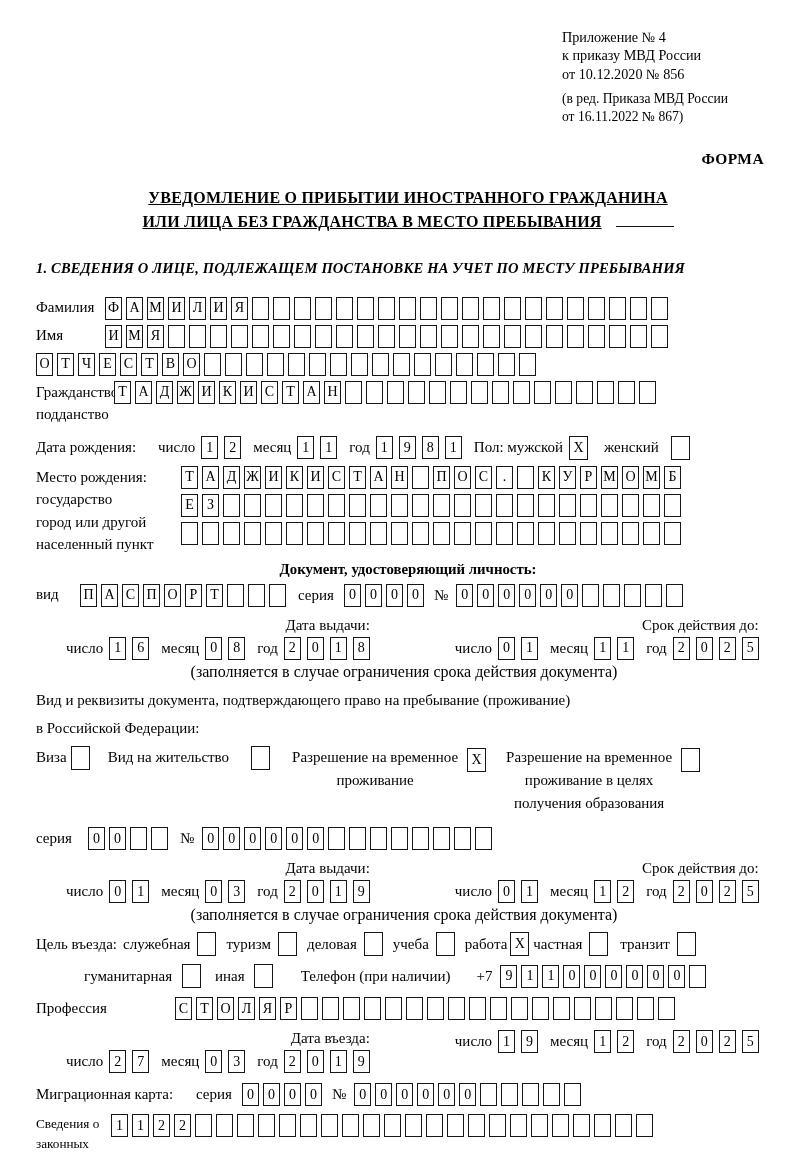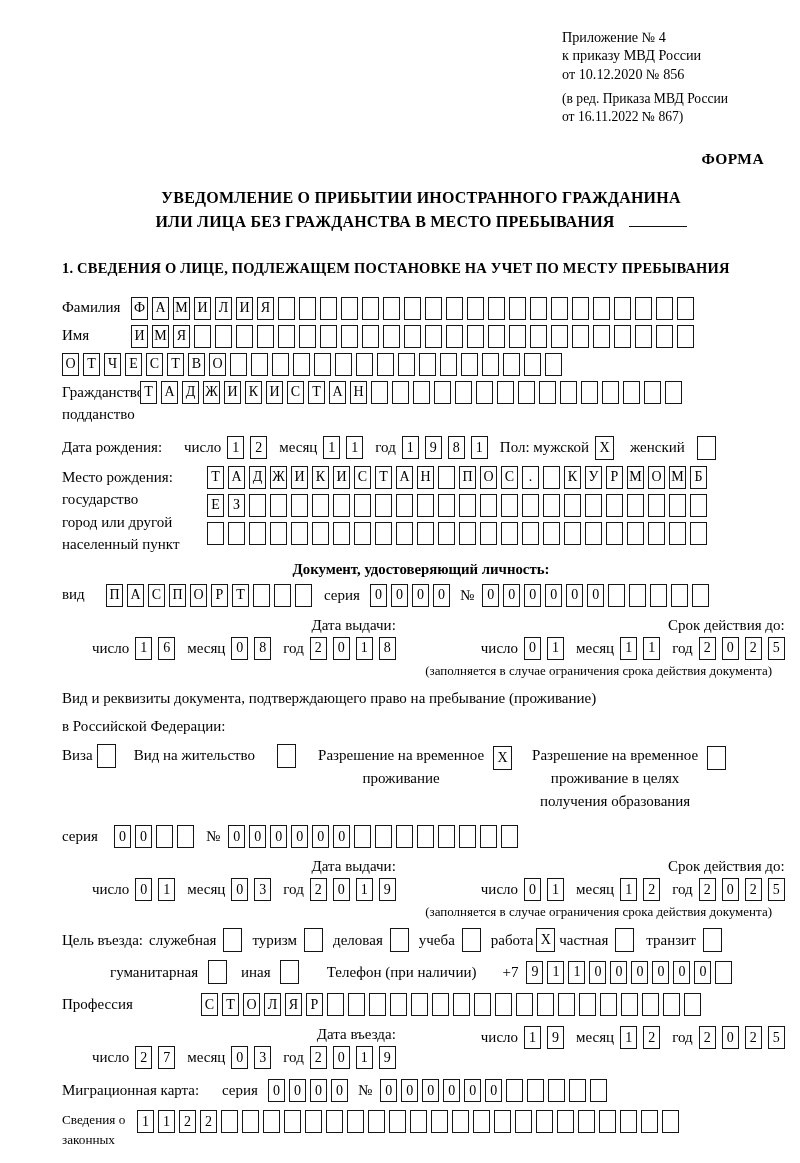--- a/index.html
+++ b/index.html
@@ -1,27 +1,27 @@
 <!DOCTYPE html>
 <html lang="ru"><head>
 <meta charset="utf-8">
 <style>
   * { margin:0; padding:0; box-sizing:border-box; }
   html,body { background:#fff; }
   .page {
     width:800px; height:1163px; margin:0 auto; background:#fff; color:#000;
     font-family:"Liberation Serif", serif; font-size:15px;
-    padding:28px 20px 10px 62px; overflow:hidden; position:relative;
+    padding:28px 20px 10px 36px; overflow:hidden; position:relative;
   }
   .appendix { width:200px; margin-left:auto; margin-right:18px; line-height:1.3; font-size:14.2px; }
   .appendix .edition { margin-top:7px; font-size:13.6px; }
   .form-label { text-align:right; padding-right:16px; font-weight:bold; margin-top:24px; font-size:15.5px; letter-spacing:.4px; }
-  .title { text-align:center; font-weight:bold; font-size:16px; line-height:1.5; margin-top:18px; letter-spacing:.2px; }
+  .title { text-align:center; font-weight:bold; font-size:16px; line-height:1.5; margin-top:18px; letter-spacing:.2px;text-decoration:underline; }
   .blank-line { display:inline-block; width:58px; height:4px; border-bottom:1.8px solid #111; margin-left:14px; }
-  .sec-heading { font-weight:bold; font-size:14.5px; margin-top:26px; margin-bottom:20px; letter-spacing:.2px; }
+  .sec-heading { font-weight:bold; font-size:14.5px; margin-top:26px; margin-bottom:20px; letter-spacing:.2px;font-style:italic; }
 
   .row { display:flex; align-items:center; margin-bottom:5px; }
   .row.top { align-items:flex-start; }
   .lbl { flex-shrink:0; line-height:1.45; }
   .lbl div { line-height:1.5; }
   .cells { display:flex; gap:4px; flex-shrink:0; }
   .cells-col { display:flex; flex-direction:column; gap:5px; }
   .cell {
     width:17px; height:23px; border:1.6px solid #161616; background:#fff;
     display:inline-flex; align-items:center; justify-content:center;
@@ -30,21 +30,21 @@
   .checkbox { width:19px; height:24px; font-weight:normal; }
 
   .dgroup { display:flex; align-items:center; }
   .dgroup .dlbl { margin-right:6px; }
   .dgroup .gap { width:12px; }
   .dgroup .cells { gap:6px; }
 
   .dp-row { display:flex; margin-top:10px; margin-bottom:2px; }
   .dp-block { display:flex; flex-direction:column; }
   .dp-title { text-align:right; margin-bottom:3px; }
-  .note-right { text-align:right; font-size:13px; padding-right:8px; margin-top:3px; margin-bottom:8px; }
+  .note-right { text-align:center; font-size:16px; padding-right:8px; margin-top:3px; margin-bottom:8px; }
 
   .center-bold { text-align:center; font-weight:bold; font-size:14.8px; margin:4px 0 6px; }
   .para { margin-top:8px; margin-bottom:6px; line-height:1.5; }
 
   .opt { display:flex; align-items:center; }
   .opt .cell { margin-left:7px; }
   .cap { text-align:center; line-height:1.55; }
   .cap-wrap { display:flex; align-items:flex-start; }
   .cap-wrap .cell { margin-left:9px; margin-top:2px; }
   .small-lbl { font-size:13.2px; }

